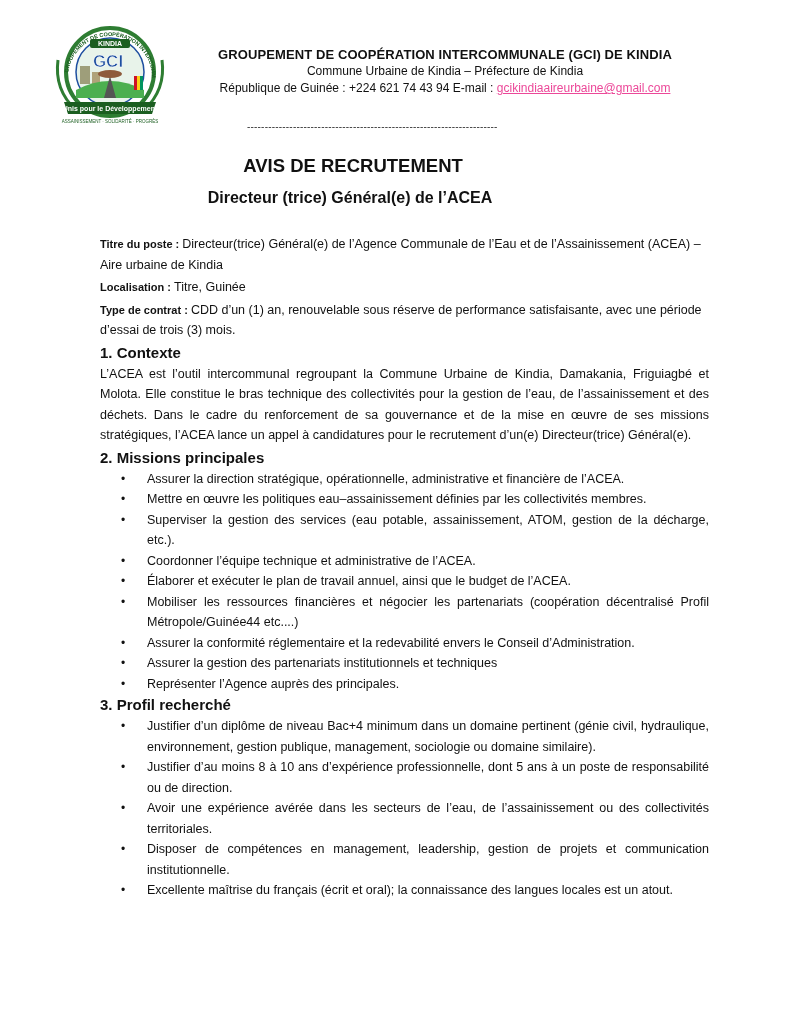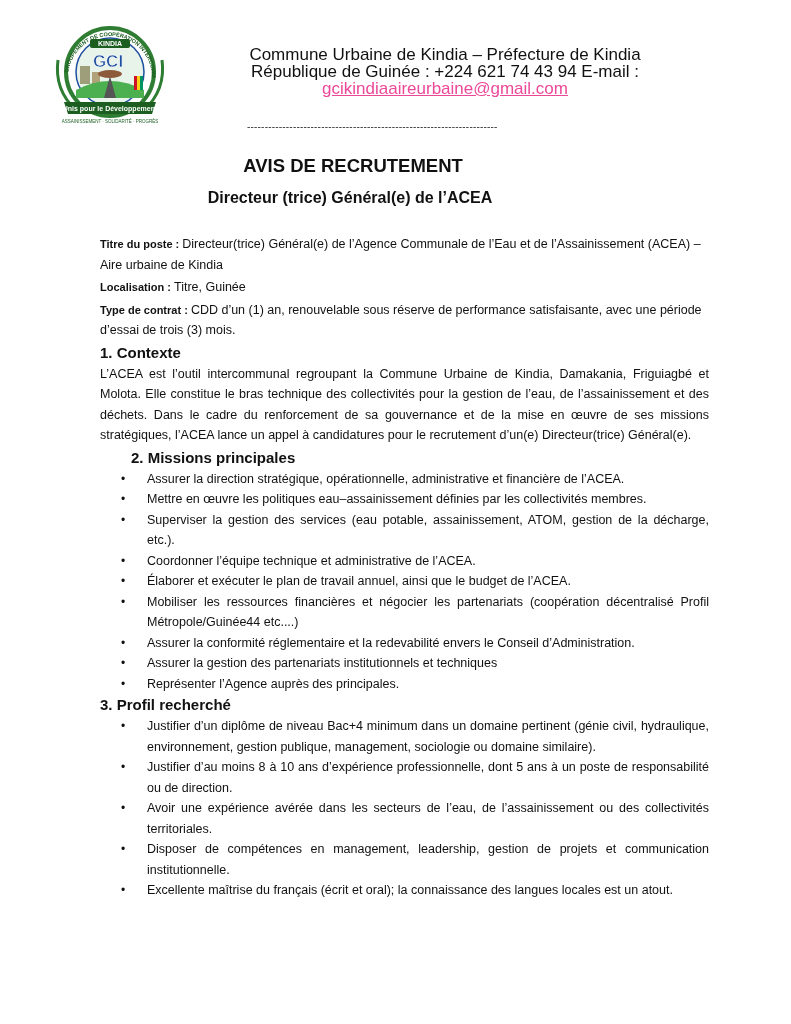--- a/index.html
+++ b/index.html
@@ -7,21 +7,21 @@
     width: 791px; height: 1024px; position: relative; overflow: hidden;
     font-family: "Liberation Sans", sans-serif; color: #111;
   }
   .logo {
     position: absolute; left: 46px; top: 20px; width: 128px; height: 108px;
   }
   .header {
     position: absolute; left: 180px; top: 46px; width: 530px; text-align: center;
   }
   .org-name { font-weight: bold; font-size: 13px; line-height: 17px; letter-spacing: 0.1px; }
-  .org-line { font-size: 17px; line-height: 17px; }
+  .org-line { font-size: 12px; line-height: 17px; }
   .org-line a { color: #ec4899; }
   .dashes {
     position: absolute; left: 247px; top: 121px; font-size: 10px; color: #333; letter-spacing: 0.2px;
   }
   .title {
     position: absolute; left: 0; width: 706px; text-align: center; top: 154px;
     font-weight: bold; font-size: 18.5px; line-height: 24px;
   }
   .subtitle {
     position: absolute; left: 0; width: 700px; text-align: center; top: 187px;
@@ -37,21 +37,21 @@
     font-weight: bold; font-size: 15px; line-height: 20px; margin: 2px 0 1px 0;
   }
   .para { text-align: justify; margin: 0; }
   ul.bullets { list-style: none; margin: 0; padding: 0; }
   ul.bullets li {
     position: relative; padding-left: 47px; text-align: justify; margin: 0;
   }
   ul.bullets li .dot {
     position: absolute; left: 21px; top: 0; font-size: 12px;
   }
-  .sec2 { margin-top: 2px; margin-left: 31px; }
+  .sec2 { margin-top: 2px; }
   .sec3 { margin-top: 1px; }
 </style>
 </head>
 <body>
 
 <div class="logo">
   <svg width="128" height="108" viewBox="0 0 128 108">
     <defs>
       <path id="arcTop" d="M22,58 A42,42 0 0 1 106,58"></path>
     </defs>
@@ -80,20 +80,21 @@
     <path d="M12,40 Q8,70 30,90" stroke="#2e7d32" stroke-width="3" fill="none"></path>
     <path d="M116,40 Q120,70 98,90" stroke="#2e7d32" stroke-width="3" fill="none"></path>
 
     <path d="M18,82 L110,82 L106,94 L22,94 Z" fill="#1b5e20"></path>
     <text x="64" y="91" font-size="7" font-weight="bold" fill="#ffffff" text-anchor="middle" font-family="Liberation Sans, sans-serif">Unis pour le Développement</text>
     <text x="64" y="103" font-size="4.5" fill="#1b5e20" text-anchor="middle" font-family="Liberation Sans, sans-serif">ASSAINISSEMENT · SOLIDARITÉ · PROGRÈS</text>
   </svg>
 </div>
 
 <div class="header">
+  <div class="org-name">GROUPEMENT DE COOPÉRATION INTERCOMMUNALE (GCI) DE KINDIA</div>
   <div class="org-line">Commune Urbaine de Kindia – Préfecture de Kindia</div>
   <div class="org-line">
     <span>République de Guinée : +224 621 74 43 94 E-mail : </span><a href="mailto:gcikindiaaireurbaine@gmail.com">gcikindiaaireurbaine@gmail.com</a>
   </div>
 </div>
 <div class="dashes">-----------------------------------------------------------------------</div>
 
 <div class="title">AVIS DE RECRUTEMENT</div>
 <div class="subtitle">Directeur (trice) Général(e) de l’ACEA</div>
 

